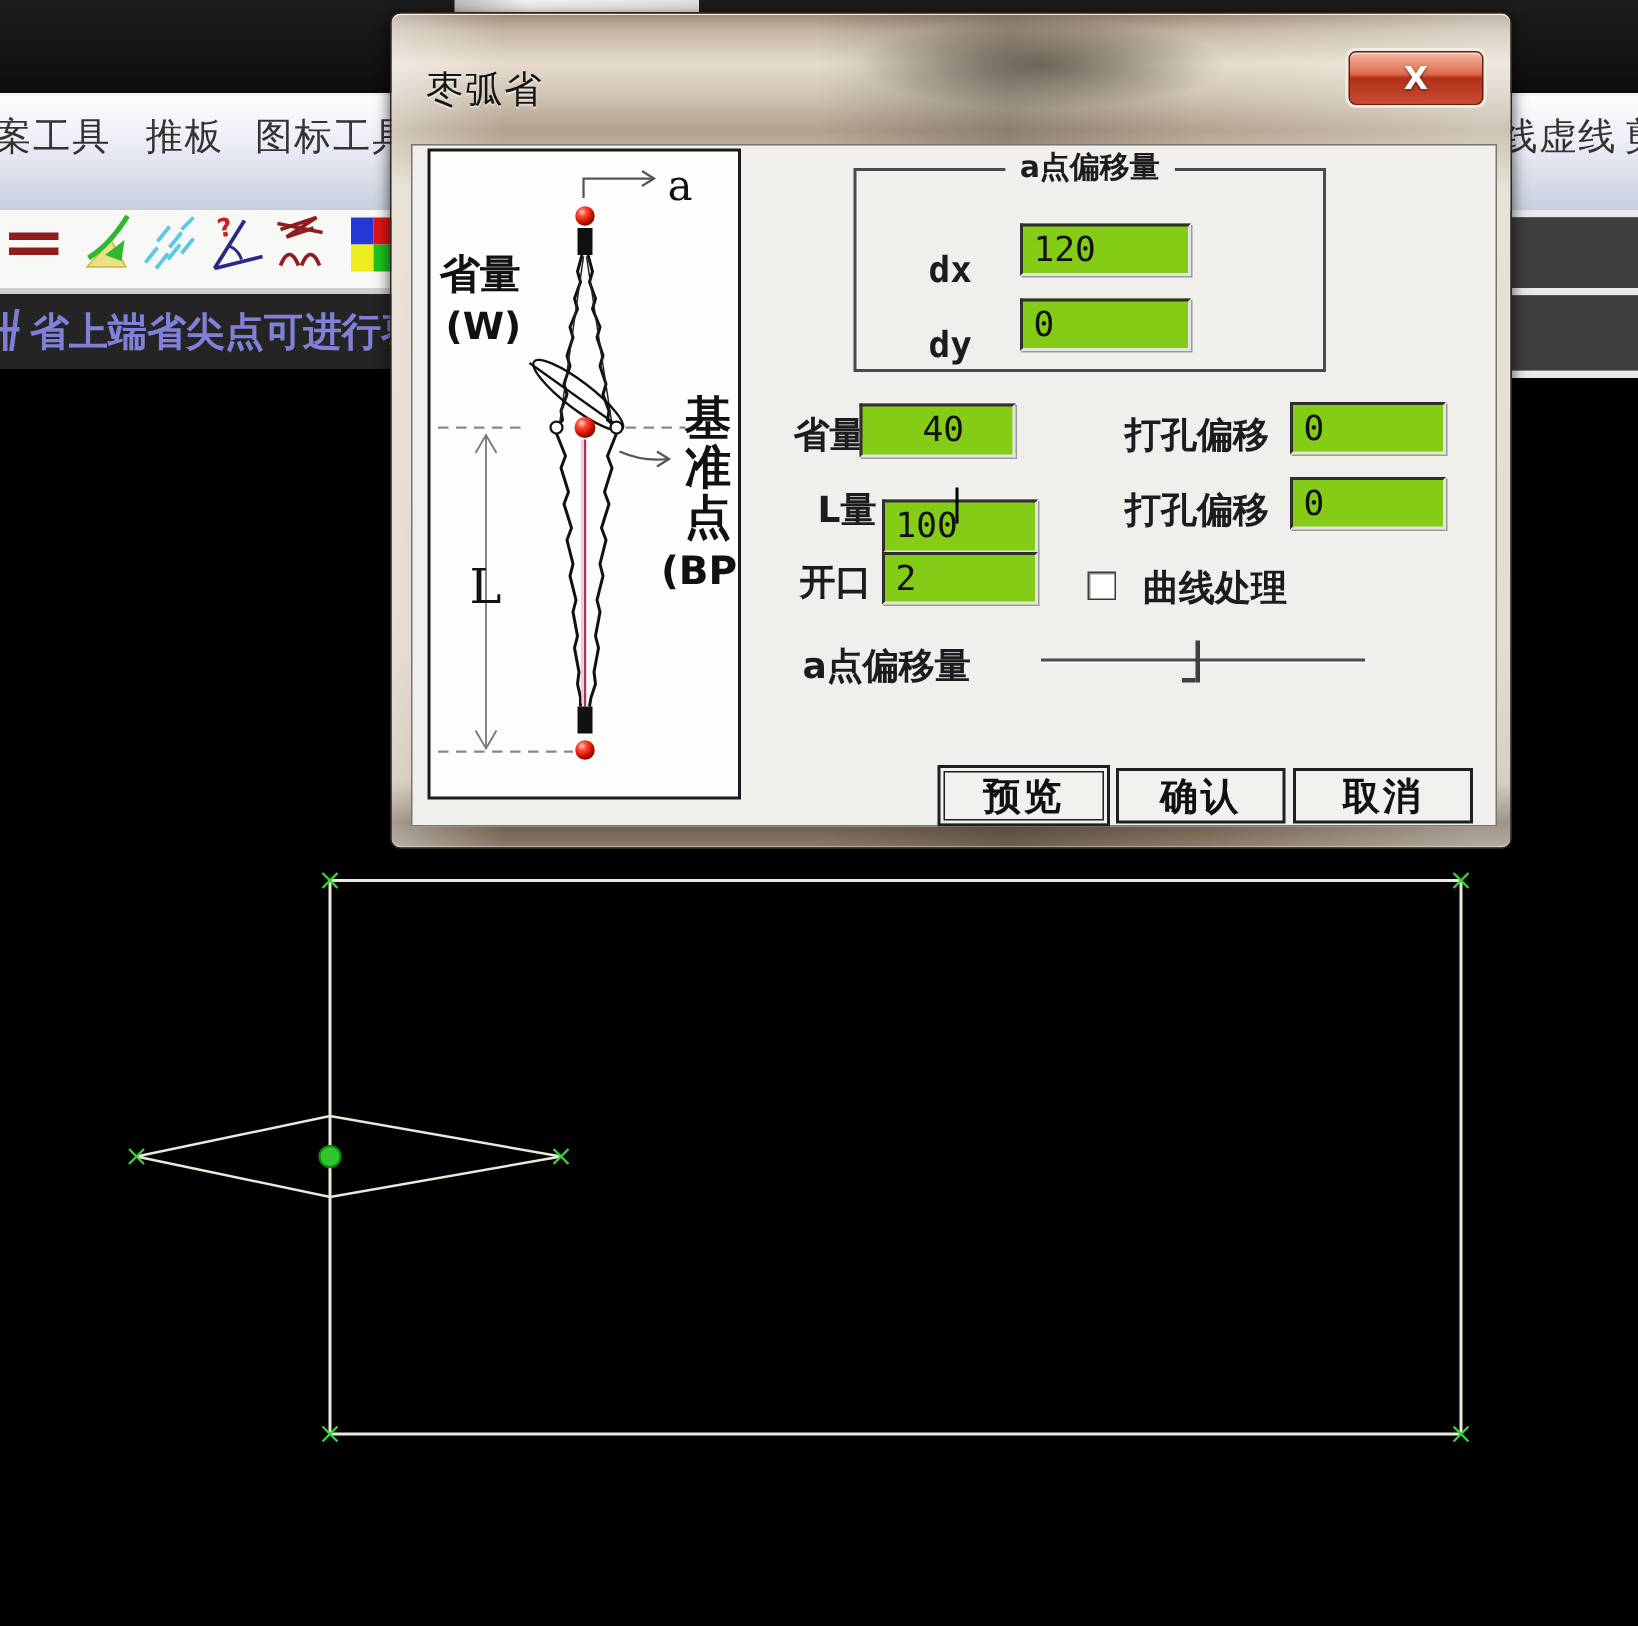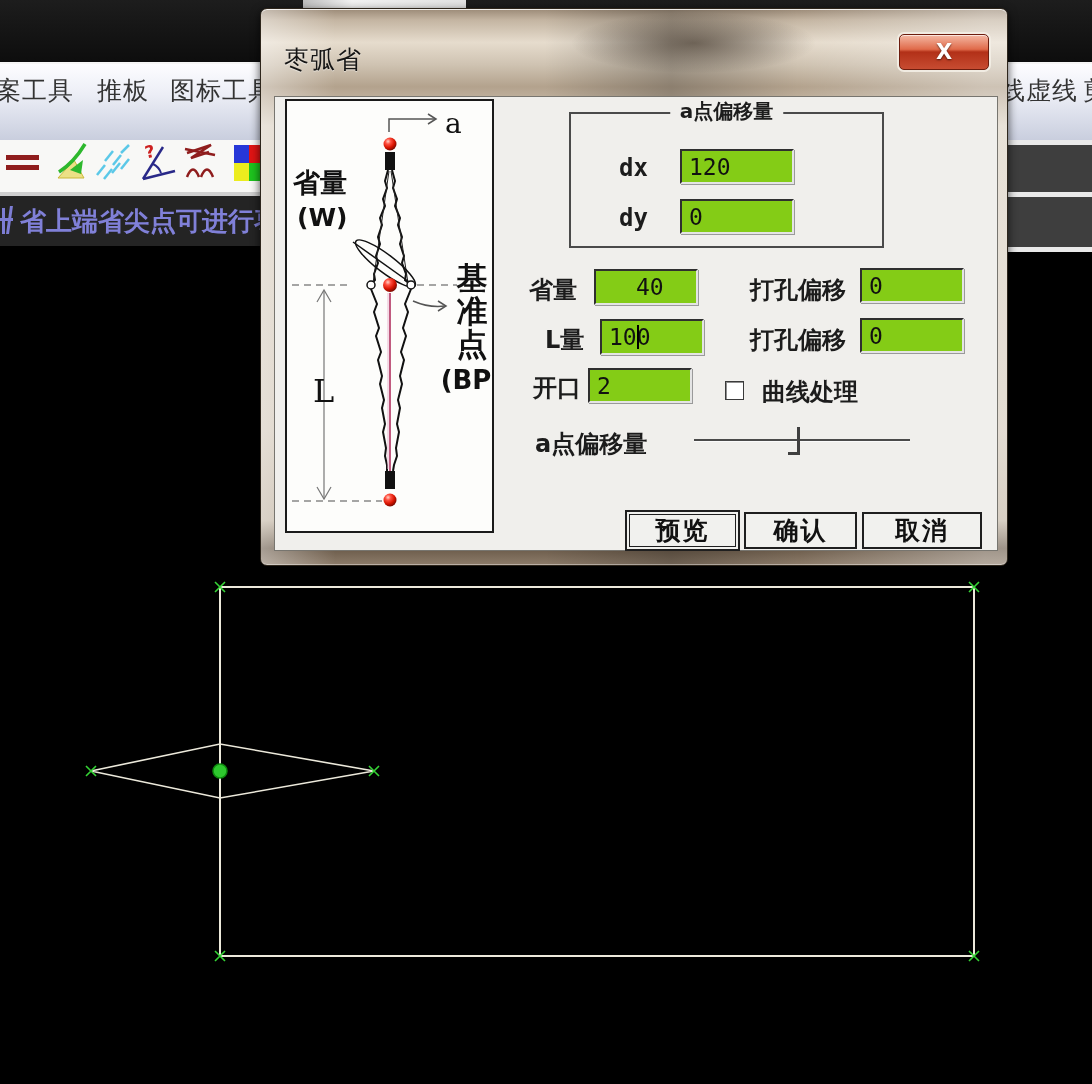--- a/index.html
+++ b/index.html
@@ -55,21 +55,21 @@
   .diagram{position:absolute;left:10px;top:2px;width:209px;height:434px;background:#fdfdfb;
            border:2px solid #1a1a1a;box-sizing:border-box;}
   .diagram svg{display:block;}
 
   
   .groupbox{position:absolute;left:294px;top:15px;width:311px;height:132px;border:2px solid #4a4a4a;}
   .gb-title{position:absolute;left:50%;top:-16px;transform:translateX(-50%);background:#f0efec;
             padding:0 10px;font-size:20px;font-weight:bold;color:#1c1c1c;white-space:nowrap;}
 
   .lbl{position:absolute;font-size:24px;font-weight:bold;color:#1c1c1c;white-space:nowrap;}
-  .mono{font-family:"DejaVu Sans Mono","Liberation Mono",monospace;}
+  .mono{font-family:"DejaVu Sans Mono","Liberation Mono",monospace;margin-top:12px;}
   .field{position:absolute;background:#84cc16;border:2px solid;border-color:#2f2f2f #e4e4e4 #e4e4e4 #2f2f2f;
          box-shadow:1px 1px 0 #9a9a9a;box-sizing:border-box;
          font:23px "DejaVu Sans Mono","Liberation Mono",monospace;color:#111;padding:0 0 0 7px;outline:none;}
   .caret{position:absolute;width:2px;height:24px;background:#000;}
 
   .cb{position:absolute;left:450px;top:284px;width:17px;height:17px;background:#fff;
       border:1px solid #3a3a3a;box-shadow:inset 1px 1px 0 #8f8f8f;cursor:pointer;}
 
   .sl-track{position:absolute;left:419px;top:342px;width:216px;height:2px;background:#4a4a4a;
             box-shadow:0 1px 0 #fafafa;}
@@ -237,26 +237,26 @@
 
     <div class="groupbox">
       <span class="gb-title">a点偏移量</span>
     </div>
     <span class="lbl mono" style="left:344px;top:57px">dx</span>
     <input class="field" style="left: 405px; top: 52px; width: 114px; height: 35px;" value="120">
     <span class="lbl mono" style="left:344px;top:107px">dy</span>
     <input class="field" style="left: 405px; top: 102px; width: 114px; height: 35px;" value="0">
 
     <span class="lbl" style="left:254px;top:177px">省量</span>
-    <input class="field" style="left: 319px; top: 172px; width: 104px; height: 36px; padding-left: 40px;" value="40">
+    <input class="field" style="left: 298px; top: 172px; width: 104px; height: 36px; padding-left: 40px;" value="40">
     <span class="lbl" style="left:475px;top:177px">打孔偏移</span>
     <input class="field" style="left: 585px; top: 171px; width: 104px; height: 35px;" value="0">
 
     <span class="lbl" style="left:270px;top:227px">L量</span>
-    <input class="field" style="left: 313px; top: 222px; width: 104px; height: 36px; margin-left: 12px;" value="100">
+    <input class="field" style="left: 313px; top: 236px; width: 104px; height: 36px;" value="100">
     <div class="caret" style="left:362px;top:228px"></div>
     <span class="lbl" style="left:475px;top:227px">打孔偏移</span>
     <input class="field" style="left: 585px; top: 221px; width: 104px; height: 35px;" value="0">
 
     <span class="lbl" style="left:258px;top:275px">开口</span>
     <input class="field" style="left: 313px; top: 271px; width: 104px; height: 35px;" value="2">
     <div class="cb"></div>
     <span class="lbl" style="left:487px;top:279px">曲线处理</span>
 
     <span class="lbl" style="left:260px;top:331px">a点偏移量</span>

